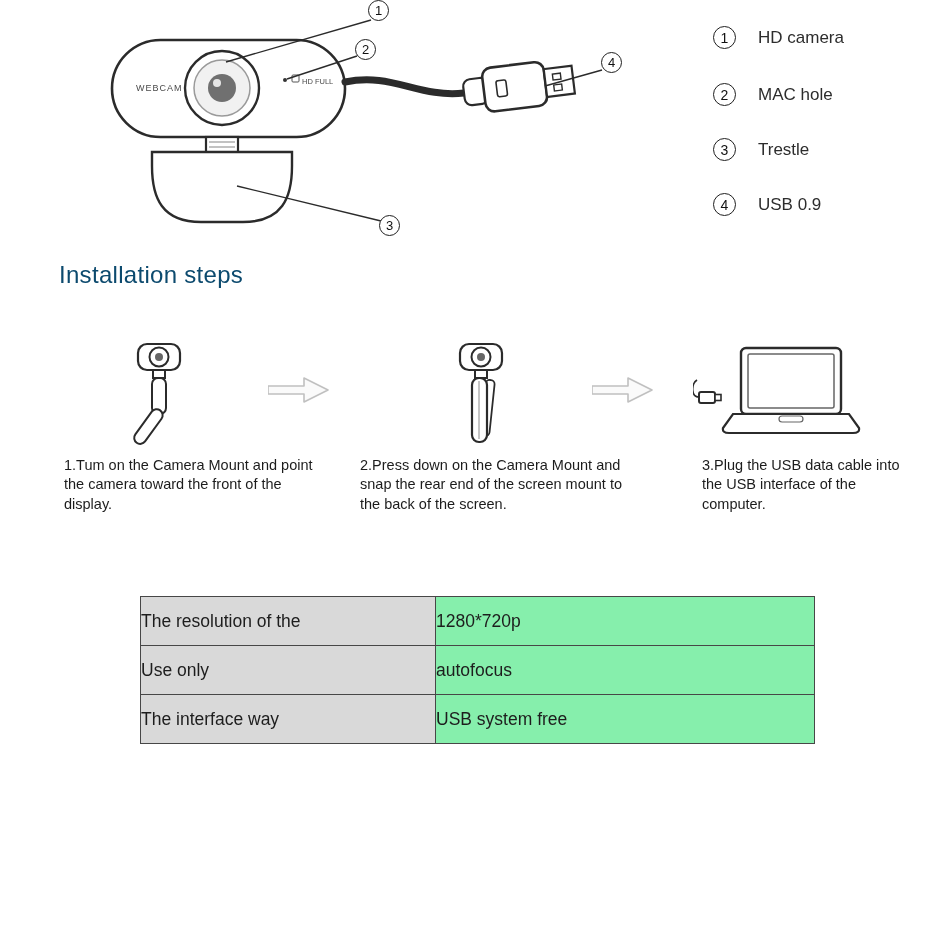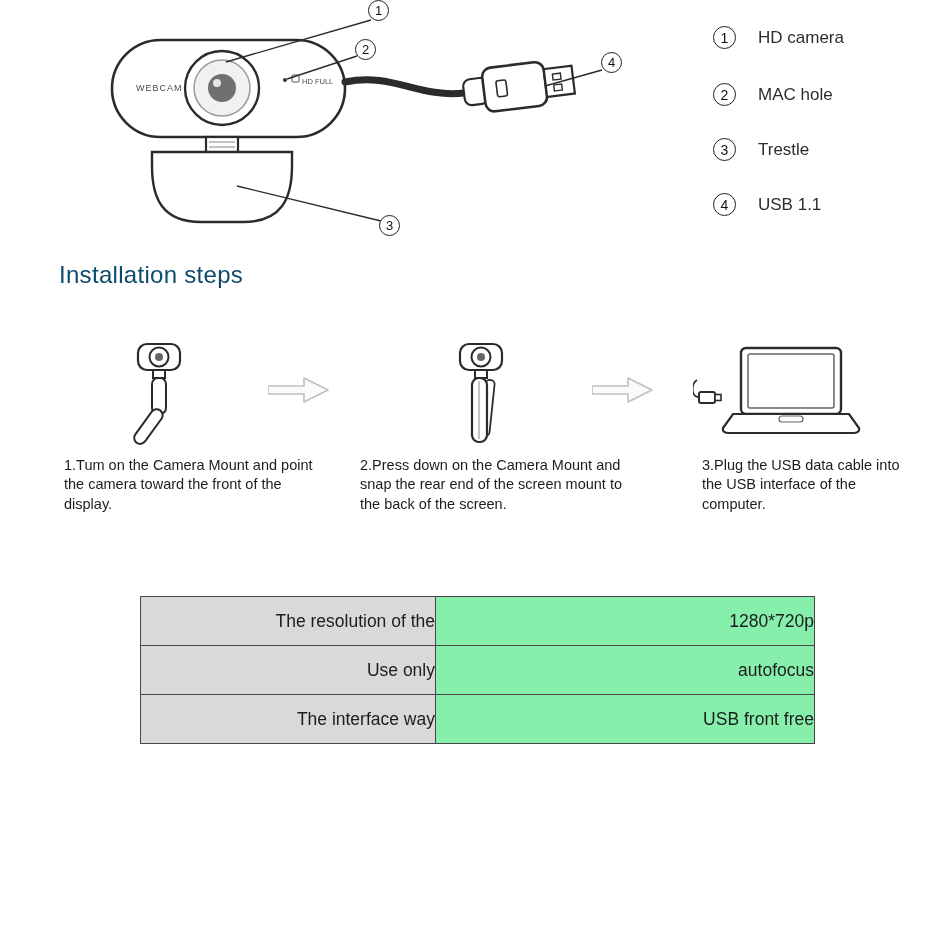--- a/index.html
+++ b/index.html
@@ -31,21 +31,21 @@
     font-size:24px; font-weight:400; color:#0c4a6e; letter-spacing:0.3px;
   }
 
   .step-caption {
     position:absolute; font-size:14.5px; line-height:1.34; color:#1c1c1c;
   }
 
   .spec-table { position:absolute; left:140px; top:596px; border-collapse:collapse; }
   .spec-table td {
     border:1.6px solid #474747; height:49px;
-    text-align:right; vertical-align:middle;
+    text-align:left; vertical-align:middle;
     font-size:17.5px; color:#1d1d1d;
   }
   .spec-table td.c-left  { width:295px; background:#d9d9d9; }
   .spec-table td.c-right { width:379px; background:#86efac; }
 </style>
 </head>
 <body>
 
 <div class="page">
 
@@ -104,21 +104,21 @@
   <div class="legend-item" style="top:83px">
     <span class="legend-num">2</span>
     <span class="legend-label">MAC hole</span>
   </div>
   <div class="legend-item" style="top:138px">
     <span class="legend-num">3</span>
     <span class="legend-label">Trestle</span>
   </div>
   <div class="legend-item" style="top:193px">
     <span class="legend-num">4</span>
-    <span class="legend-label">USB 1.1</span>
+    <span class="legend-label">USB 0.9</span>
   </div>
 
   <h2 class="section-title">Installation steps</h2>
 
   <svg class="abs" style="left:108px; top:340px" width="110" height="115" viewBox="0 0 110 115">
     <rect x="30" y="4" width="42" height="26" rx="9" fill="#fff" stroke="#2b2b2b" stroke-width="2.2"></rect>
     <circle cx="51" cy="17" r="9.5" fill="#fff" stroke="#2b2b2b" stroke-width="2"></circle>
     <circle cx="51" cy="17" r="4" fill="#666"></circle>
     <rect x="45" y="30" width="12" height="8" fill="#fff" stroke="#2b2b2b" stroke-width="2"></rect>
     <rect x="44" y="38" width="14" height="36" rx="6" fill="#fff" stroke="#2b2b2b" stroke-width="2"></rect>
@@ -168,18 +168,18 @@
       <tr>
         <td class="c-left">The resolution of the</td>
         <td class="c-right">1280*720p</td>
       </tr>
       <tr>
         <td class="c-left">Use only</td>
         <td class="c-right">autofocus</td>
       </tr>
       <tr>
         <td class="c-left">The interface way</td>
-        <td class="c-right">USB front free</td>
+        <td class="c-right">USB system free</td>
       </tr>
     </tbody>
   </table>
 
 </div>
 
 </body></html>

